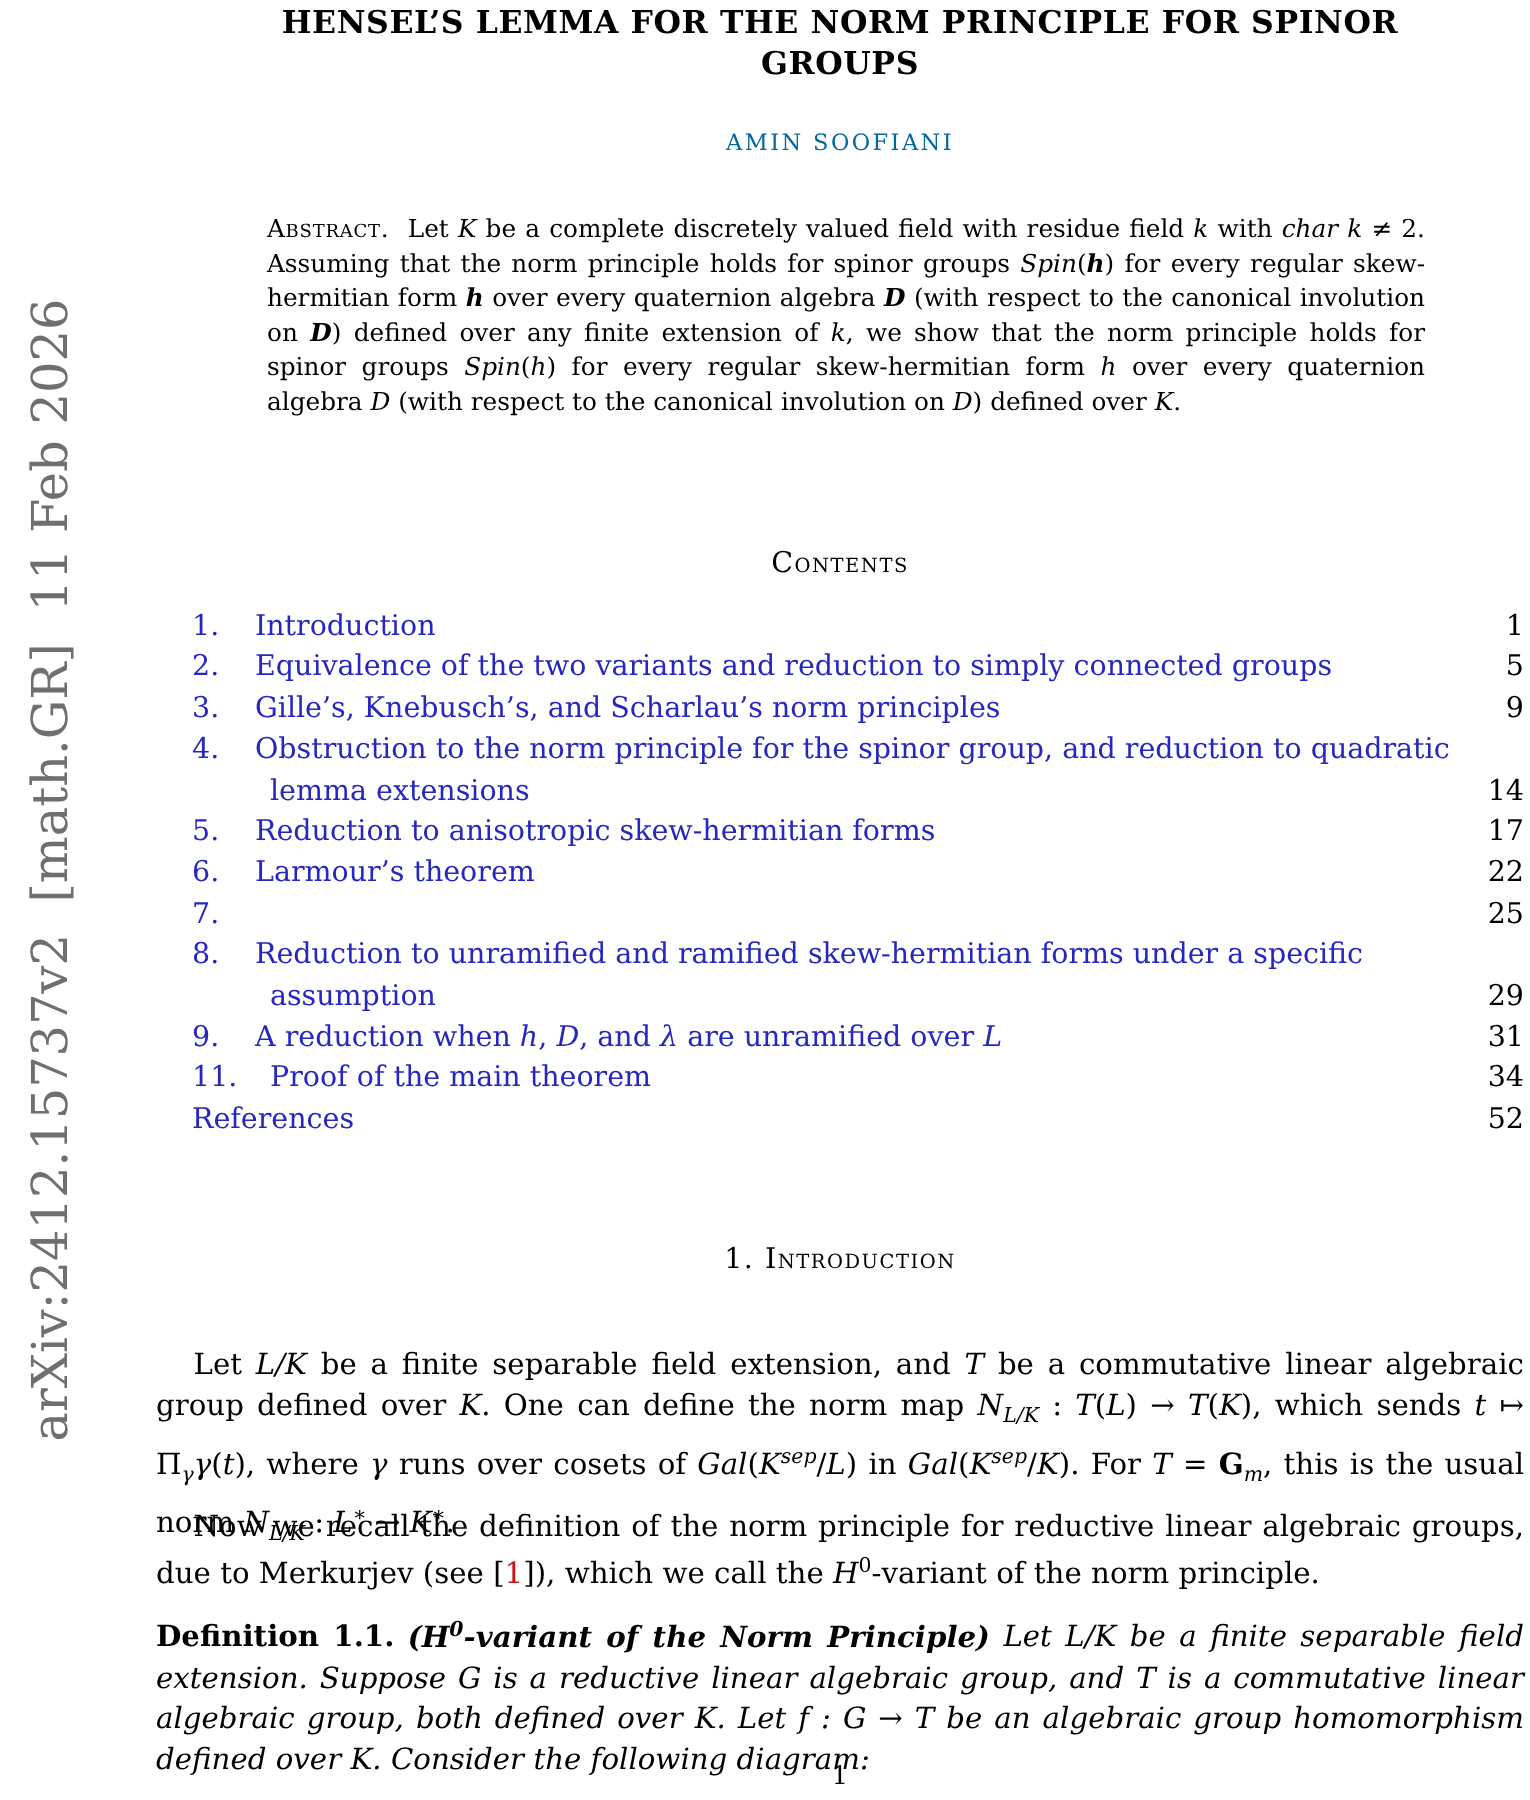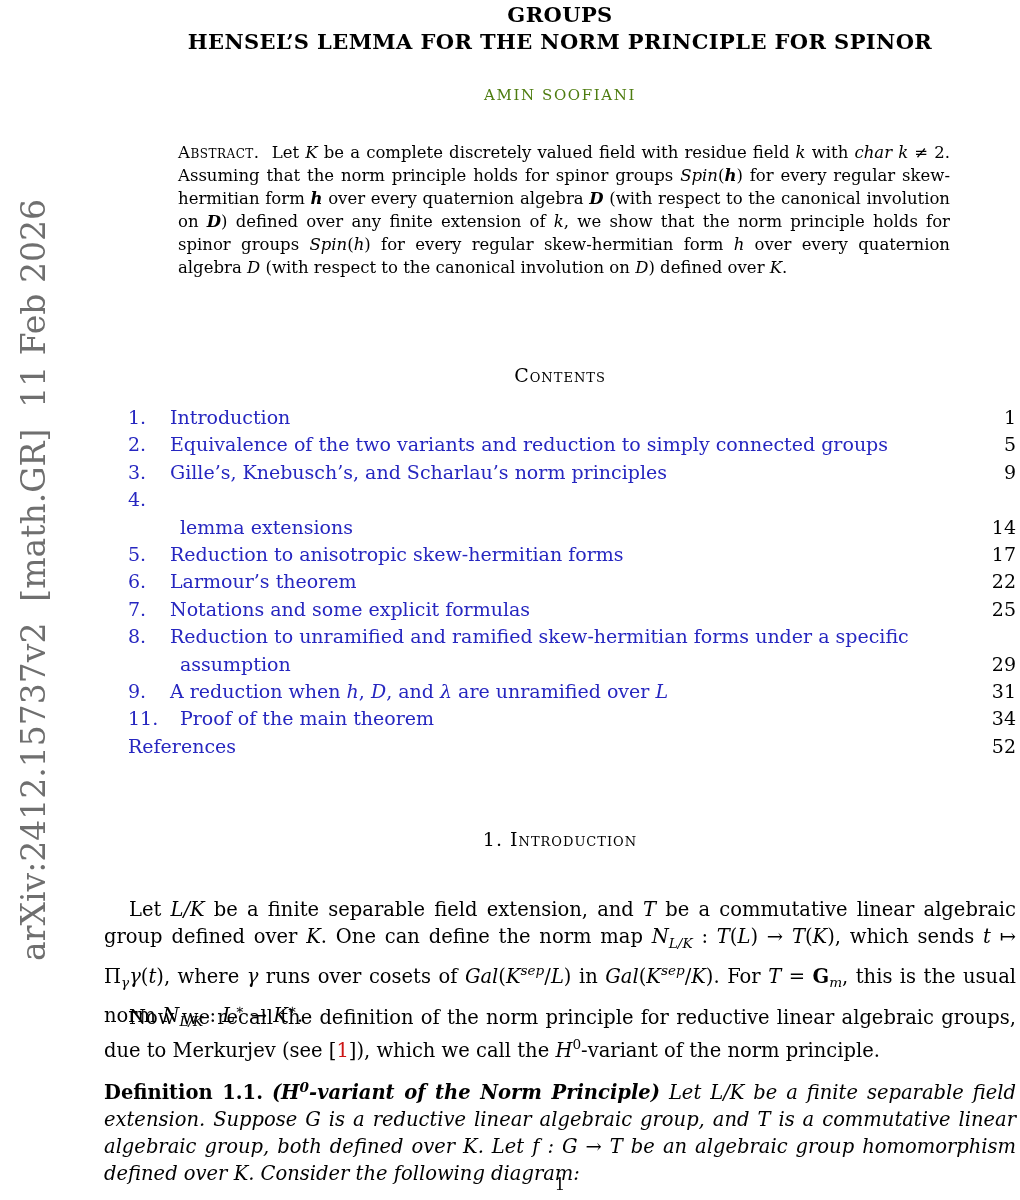--- a/index.html
+++ b/index.html
@@ -20,21 +20,21 @@
   }
   
   .content{position:absolute;left:104px;top:0;width:912px;}
   .abs-block{position:absolute;left:0;width:912px;}
 
   .title{
     top:1px;text-align:center;font-weight:bold;font-size:21px;
     line-height:27px;letter-spacing:0.4px;color:#000;
   }
   .author{
-    top:86px;text-align:center;font-size:15px;letter-spacing:1.6px;color:#4d7c0f;
+    top:86px;text-align:center;font-size:15px;letter-spacing:1.6px;color:#0369a1;
   }
   .abstract{
     top:141px;left:74px;width:772px;
     font-size:16.5px;line-height:23px;text-align:justify;color:#000;
   }
   .sc{font-variant:small-caps;letter-spacing:0.5px;margin-top:28px;}
   .frak{font-weight:bold;font-style:italic;}
   .bb{font-weight:bold;}
   .center-head{
     text-align:center;font-size:19px;color:#000000;
@@ -70,22 +70,22 @@
 </head>
 <body>
 
 <div class="page">
 
   <div class="stamp">arXiv:2412.15737v2  [math.GR]  11 Feb 2026</div>
 
   <div class="content">
 
     <div class="abs-block title">
+      <div>HENSEL’S LEMMA FOR THE NORM PRINCIPLE FOR SPINOR</div>
       <div>GROUPS</div>
-      <div>HENSEL’S LEMMA FOR THE NORM PRINCIPLE FOR SPINOR</div>
     </div>
 
     <div class="abs-block author">AMIN SOOFIANI</div>
 
     <div class="abs-block abstract"><span class="sc">Abstract.</span>&nbsp; Let <i>K</i> be a complete discretely valued field with residue field <i>k</i> with <i>char k</i> ≠ 2. Assuming that the norm principle holds for spinor groups <i>Spin</i>(<span class="frak">h</span>) for every regular skew-hermitian form <span class="frak">h</span> over every quaternion algebra <span class="frak">D</span> (with respect to the canonical involution on <span class="frak">D</span>) defined over any finite extension of <i>k</i>, we show that the norm principle holds for spinor groups <i>Spin</i>(<i>h</i>) for every regular skew-hermitian form <i>h</i> over every quaternion algebra <i>D</i> (with respect to the canonical involution on <i>D</i>) defined over <i>K</i>.</div>
 
     <div class="abs-block center-head contents-heading">Contents</div>
 
     <div class="abs-block toc">
 
@@ -99,40 +99,40 @@
         <span class="toc-text">Equivalence of the two variants and reduction to simply connected groups</span>
         <span class="toc-page">5</span>
       </div>
       <div class="toc-row">
         <span class="toc-num">3.</span>
         <span class="toc-text">Gille’s, Knebusch’s, and Scharlau’s norm principles</span>
         <span class="toc-page">9</span>
       </div>
       <div class="toc-row">
         <span class="toc-num">4.</span>
+        <span class="toc-text">Obstruction to the norm principle for the spinor group, and reduction to quadratic</span>
         <span class="toc-page"></span>
       </div>
       <div class="toc-row cont">
 
         <span class="toc-text">lemma extensions</span>
         <span class="toc-page">14</span>
       </div>
       <div class="toc-row">
         <span class="toc-num">5.</span>
         <span class="toc-text">Reduction to anisotropic skew-hermitian forms</span>
         <span class="toc-page">17</span>
       </div>
       <div class="toc-row">
         <span class="toc-num">6.</span>
         <span class="toc-text">Larmour’s theorem</span>
         <span class="toc-page">22</span>
       </div>
       <div class="toc-row">
         <span class="toc-num">7.</span>
-        <span class="toc-text">Notations and some explicit formulas</span>
         <span class="toc-page">25</span>
       </div>
       <div class="toc-row">
         <span class="toc-num">8.</span>
         <span class="toc-text">Reduction to unramified and ramified skew-hermitian forms under a specific</span>
         <span class="toc-page"></span>
       </div>
       <div class="toc-row cont">
 
         <span class="toc-text">assumption</span>

